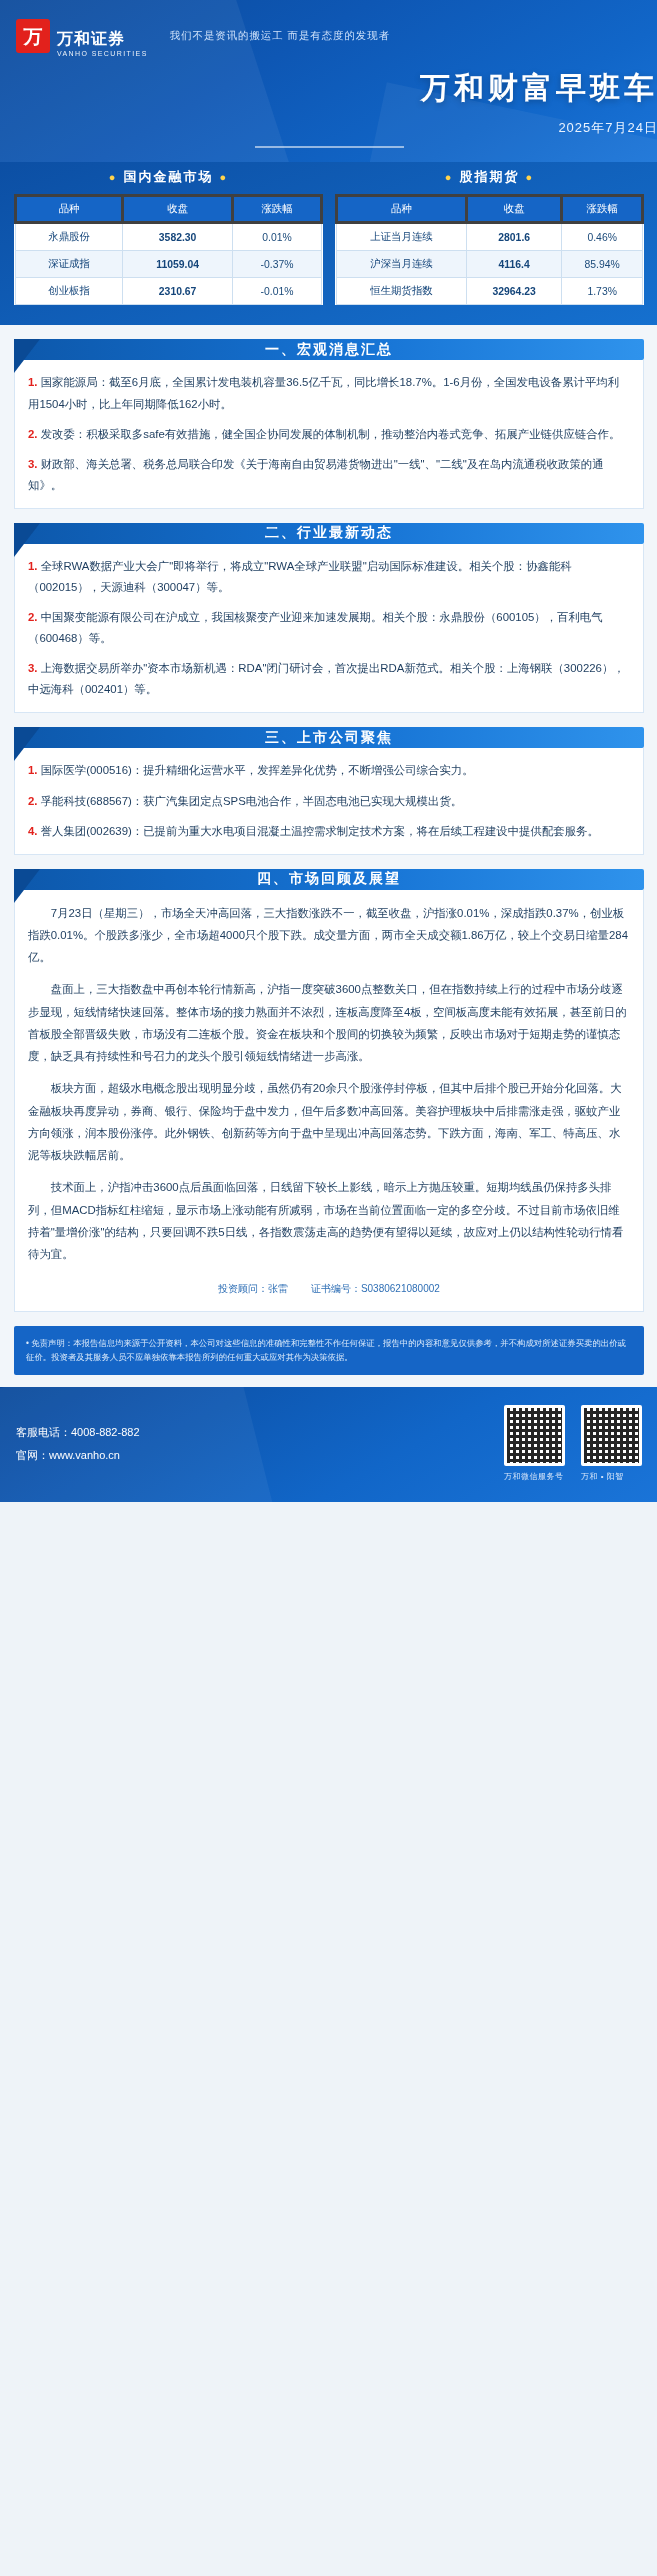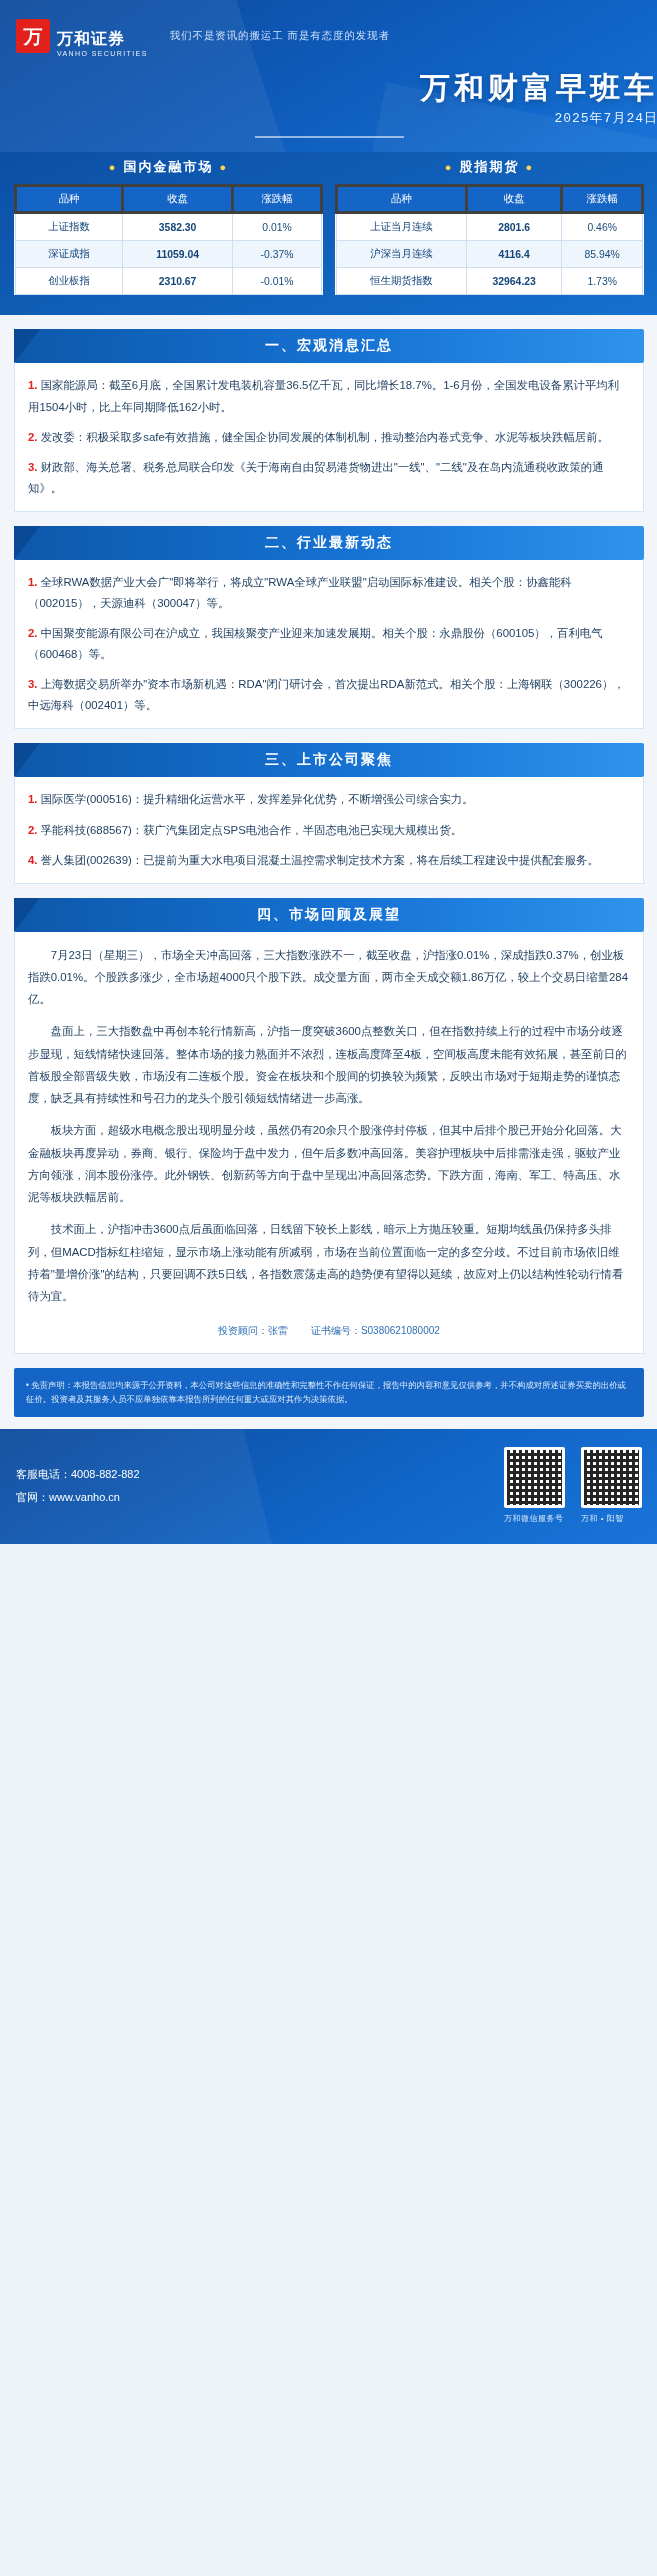--- a/index.html
+++ b/index.html
@@ -41,21 +41,21 @@
   .logo-en { font-size:7px; letter-spacing:1.4px; opacity:.92; margin-top:2px;}
   .hdr-slogan {
     margin-left:22px; color:#cfe2fb; font-size:10.4px; letter-spacing:1px; flex:1;
   }
   .hdr-title-wrap { text-align:right; position:relative; z-index:2; padding:4px 0 0 0;}
   .hdr-title {
     color:#ffffff; font-size:30px; font-weight:bold; letter-spacing:4px;
     text-shadow:0 2px 6px rgba(0,0,0,.25);
   }
   .hdr-date {
-    color:#eaf3ff; font-size:13px; letter-spacing:1px;font-family:Liberation Mono, monospace;
+    margin-top:10px; color:#eaf3ff; font-size:13px; letter-spacing:1px;
   }
   .hdr-rule { width:149px;height:2px;background:rgba(255,255,255,.55);margin:9px auto 0;}
 
   
   .tables-wrap {
     background: linear-gradient(160deg,#0c4fa4,#1570cf);
     padding: 4px 14px 20px 14px;
     display:flex; gap:12px; position:relative; z-index:2;
   }
   .tbl-col { flex:1; }
@@ -75,21 +75,21 @@
   tbody tr:nth-child(even) td { background:#eef5fc; }
   tbody td.name { color:#14457a; }
   tbody td.val { color:#14457a;font-weight:bold; }
   tbody td.chg { color:#1b4a7a; }
 
   
   .section { padding: 0 14px; margin-top:14px; }
   .sec-head {
     position:relative;
     background: linear-gradient(90deg,#0d58ab 0%, #1673d4 55%, #2f93ec 100%);
-    height:34px; display:flex; align-items:center; justify-content:center;
+    height:21px; display:flex; align-items:center; justify-content:center;
     border-radius:2px;
   }
   .sec-head span{ color:#fff;font-size:14px;font-weight:bold;letter-spacing:2px;}
   .sec-head:before{
     content:"";position:absolute;left:0;top:0;width:0;height:0;
     border-top:34px solid #0a4a95; border-right:26px solid transparent;
   }
   .sec-body {
     background:#fff; border:1px solid #d7e6f5; border-top:none;
     padding:12px 13px 12px 13px; font-size:11.4px; line-height:1.85; color:#1c3c5e;
@@ -171,21 +171,21 @@
       <table>
         <thead>
           <tr>
             <td>品种</td>
             <td>收盘</td>
             <td>涨跌幅</td>
           </tr>
         </thead>
         <tbody>
           <tr>
-            <td class="name">上证指数</td>
+            <td class="name">永鼎股份</td>
             <td class="val">3582.30</td>
             <td class="chg">0.01%</td>
           </tr>
           <tr>
             <td class="name">深证成指</td>
             <td class="val">11059.04</td>
             <td class="chg">-0.37%</td>
           </tr>
           <tr>
             <td class="name">创业板指</td>
@@ -234,21 +234,21 @@
     <div class="sec-head">
       <span>一、宏观消息汇总</span>
     </div>
     <div class="sec-body">
       <div class="item">
         <span class="num">1.</span>
         <span>国家能源局：截至6月底，全国累计发电装机容量36.5亿千瓦，同比增长18.7%。1-6月份，全国发电设备累计平均利用1504小时，比上年同期降低162小时。</span>
       </div>
       <div class="item">
         <span class="num">2.</span>
-        <span>发改委：积极采取多safe有效措施，健全国企协同发展的体制机制，推动整治内卷式竞争、水泥等板块跌幅居前。</span>
+        <span>发改委：积极采取多safe有效措施，健全国企协同发展的体制机制，推动整治内卷式竞争、拓展产业链供应链合作。</span>
       </div>
       <div class="item">
         <span class="num">3.</span>
         <span>财政部、海关总署、税务总局联合印发《关于海南自由贸易港货物进出"一线"、"二线"及在岛内流通税收政策的通知》。</span>
       </div>
     </div>
   </div>
 
   <div class="section">
     <div class="sec-head">

